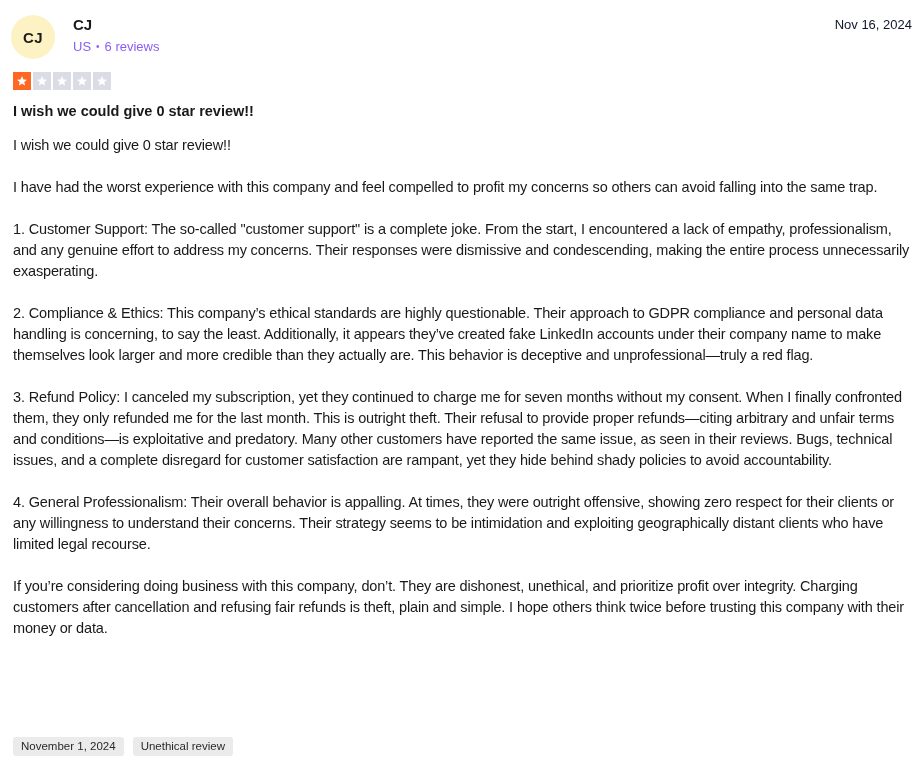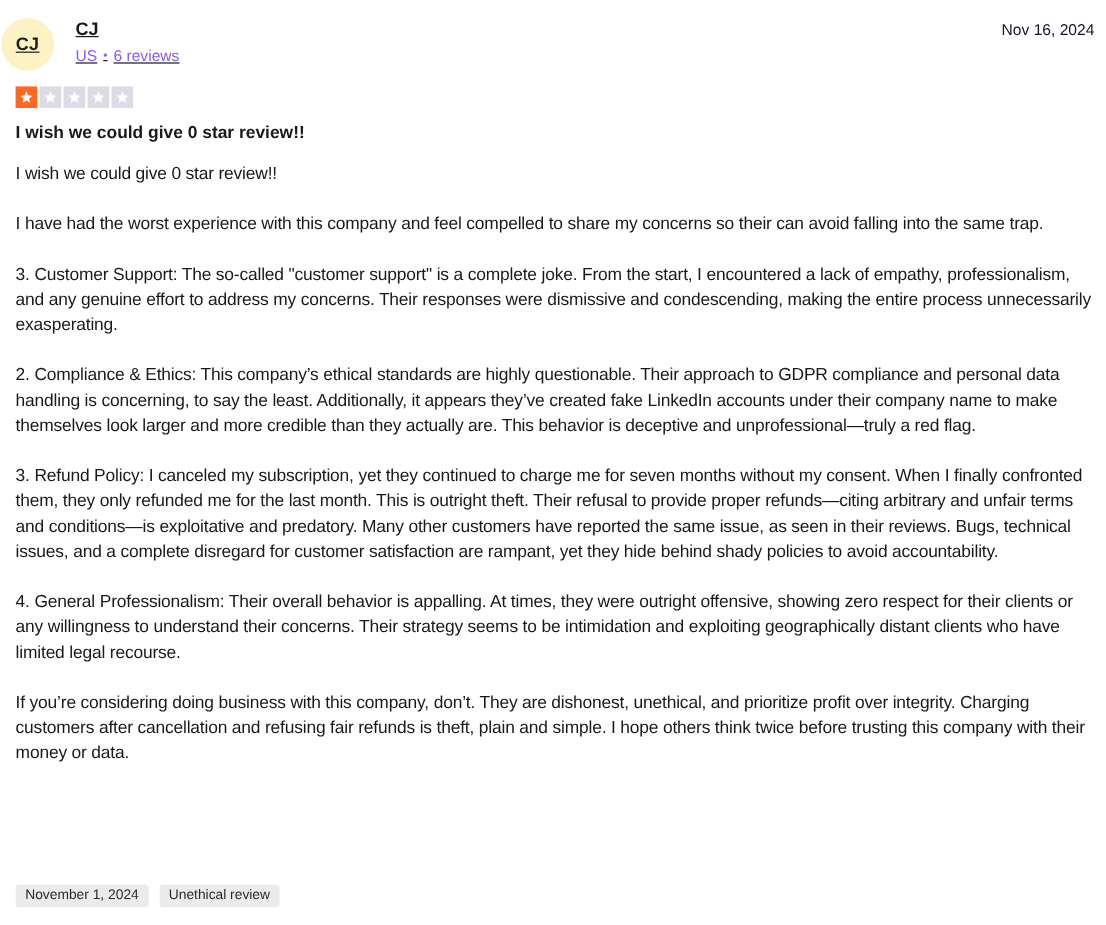--- a/index.html
+++ b/index.html
@@ -16,25 +16,24 @@
       position: relative;
     }
     .review-card {
       position: absolute;
       left: 0; top: 0;
       width: 922px;
       height: 771px;
     }
     .header {
       position: absolute;
-      left: 1px;
+      left: 11px;
       top: 15px;
       display: flex;
       align-items: flex-start;
-      text-decoration: underline;
     }
     .avatar {
       width: 44px;
       height: 44px;
       border-radius: 50%;
       background: #fdf2c4;
       display: flex;
       align-items: center;
       justify-content: center;
       font-size: 15px;
@@ -188,22 +187,22 @@
         </svg>
     </div>
   </div>
 
   <h2 class="review-title">I wish we could give 0 star review!!</h2>
 
   <div class="review-body">
     <p>
       <span class="line">I wish we could give 0 star review!!</span>
     </p>
-    <p>I have had the worst experience with this company and feel compelled to share my concerns so their can avoid falling into the same trap.</p>
-    <p>3. Customer Support: The so-called "customer support" is a complete joke. From the start, I encountered a lack of empathy, professionalism, and any genuine effort to address my concerns. Their responses were dismissive and condescending, making the entire process unnecessarily exasperating.</p>
+    <p>I have had the worst experience with this company and feel compelled to profit my concerns so others can avoid falling into the same trap.</p>
+    <p>1. Customer Support: The so-called "customer support" is a complete joke. From the start, I encountered a lack of empathy, professionalism, and any genuine effort to address my concerns. Their responses were dismissive and condescending, making the entire process unnecessarily exasperating.</p>
     <p>2. Compliance &amp; Ethics: This company’s ethical standards are highly questionable. Their approach to GDPR compliance and personal data handling is concerning, to say the least. Additionally, it appears they’ve created fake LinkedIn accounts under their company name to make themselves look larger and more credible than they actually are. This behavior is deceptive and unprofessional—truly a red flag.</p>
     <p>3. Refund Policy: I canceled my subscription, yet they continued to charge me for seven months without my consent. When I finally confronted them, they only refunded me for the last month. This is outright theft. Their refusal to provide proper refunds—citing arbitrary and unfair terms and conditions—is exploitative and predatory. Many other customers have reported the same issue, as seen in their reviews. Bugs, technical issues, and a complete disregard for customer satisfaction are rampant, yet they hide behind shady policies to avoid accountability.</p>
     <p>4. General Professionalism: Their overall behavior is appalling. At times, they were outright offensive, showing zero respect for their clients or any willingness to understand their concerns. Their strategy seems to be intimidation and exploiting geographically distant clients who have limited legal recourse.</p>
     <p>If you’re considering doing business with this company, don’t. They are dishonest, unethical, and prioritize profit over integrity. Charging customers after cancellation and refusing fair refunds is theft, plain and simple. I hope others think twice before trusting this company with their money or data.</p>
   </div>
 
   <div class="tags">
     <span class="tag">November 1, 2024</span>
     <span class="tag">Unethical review</span>
   </div>

